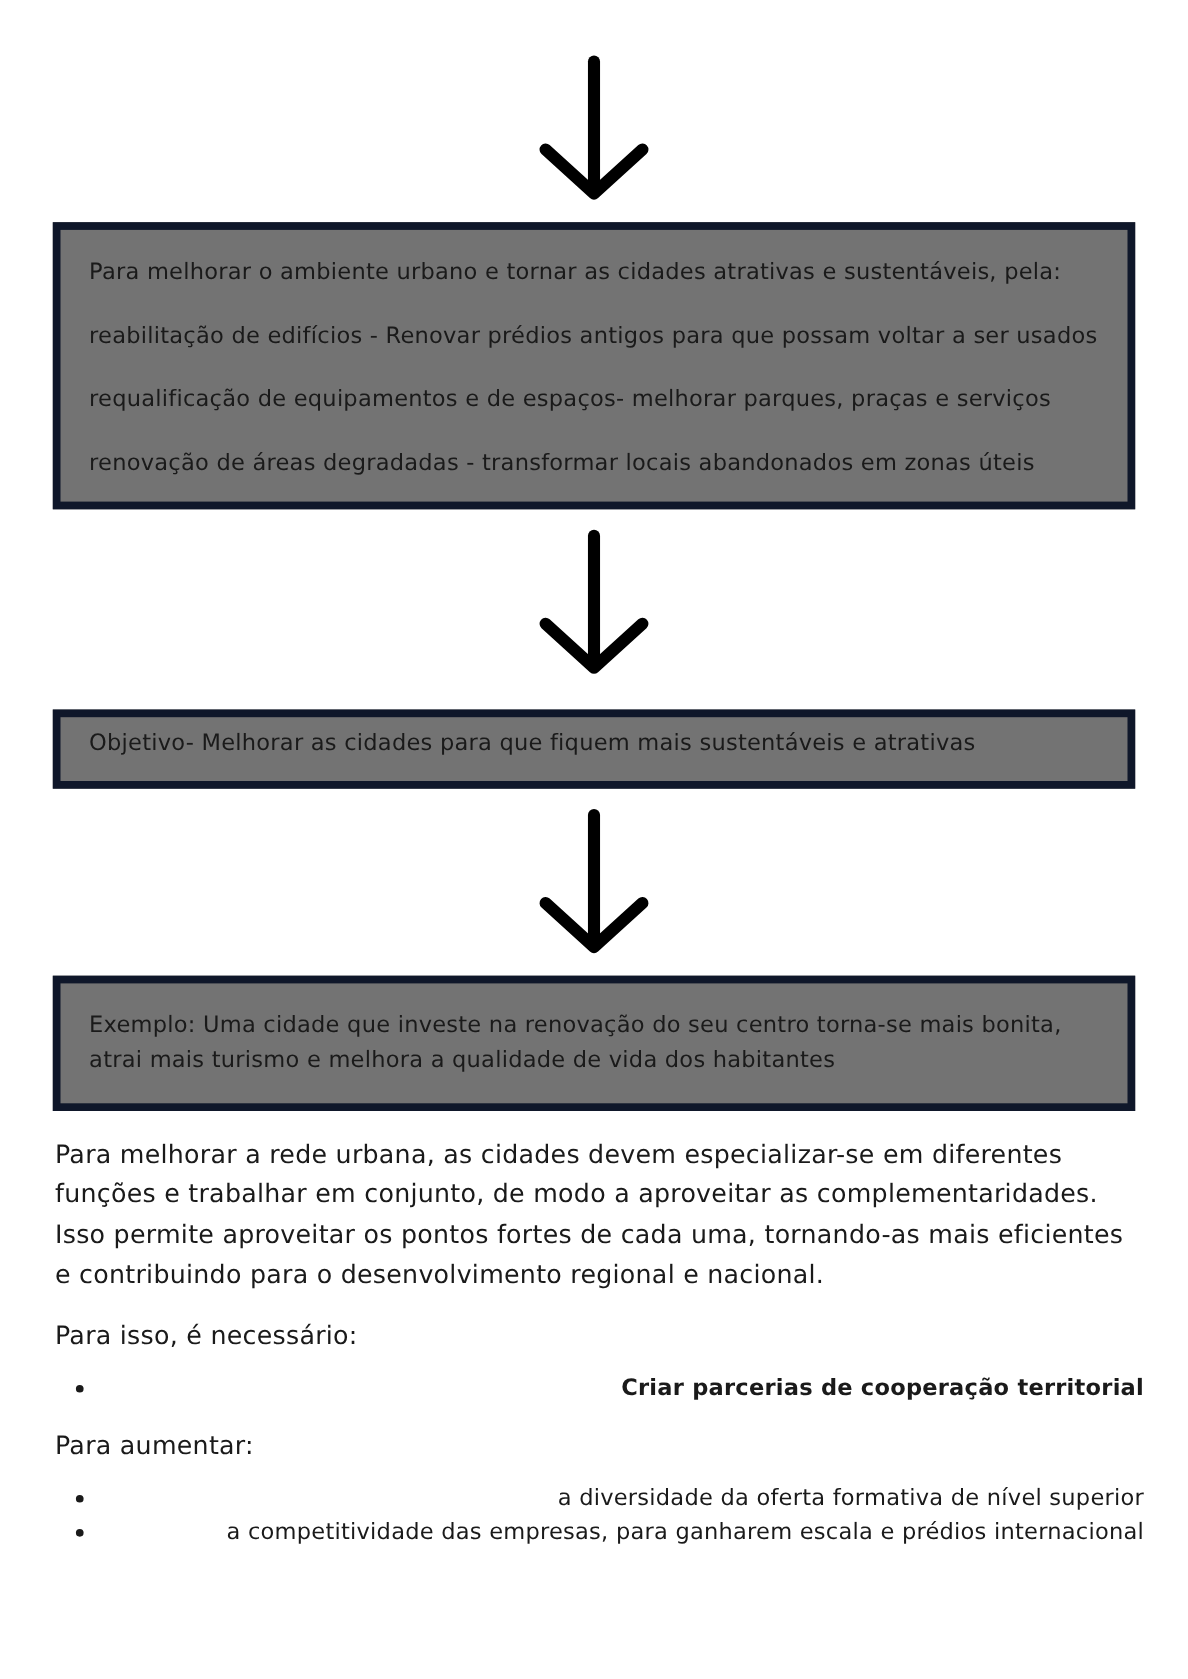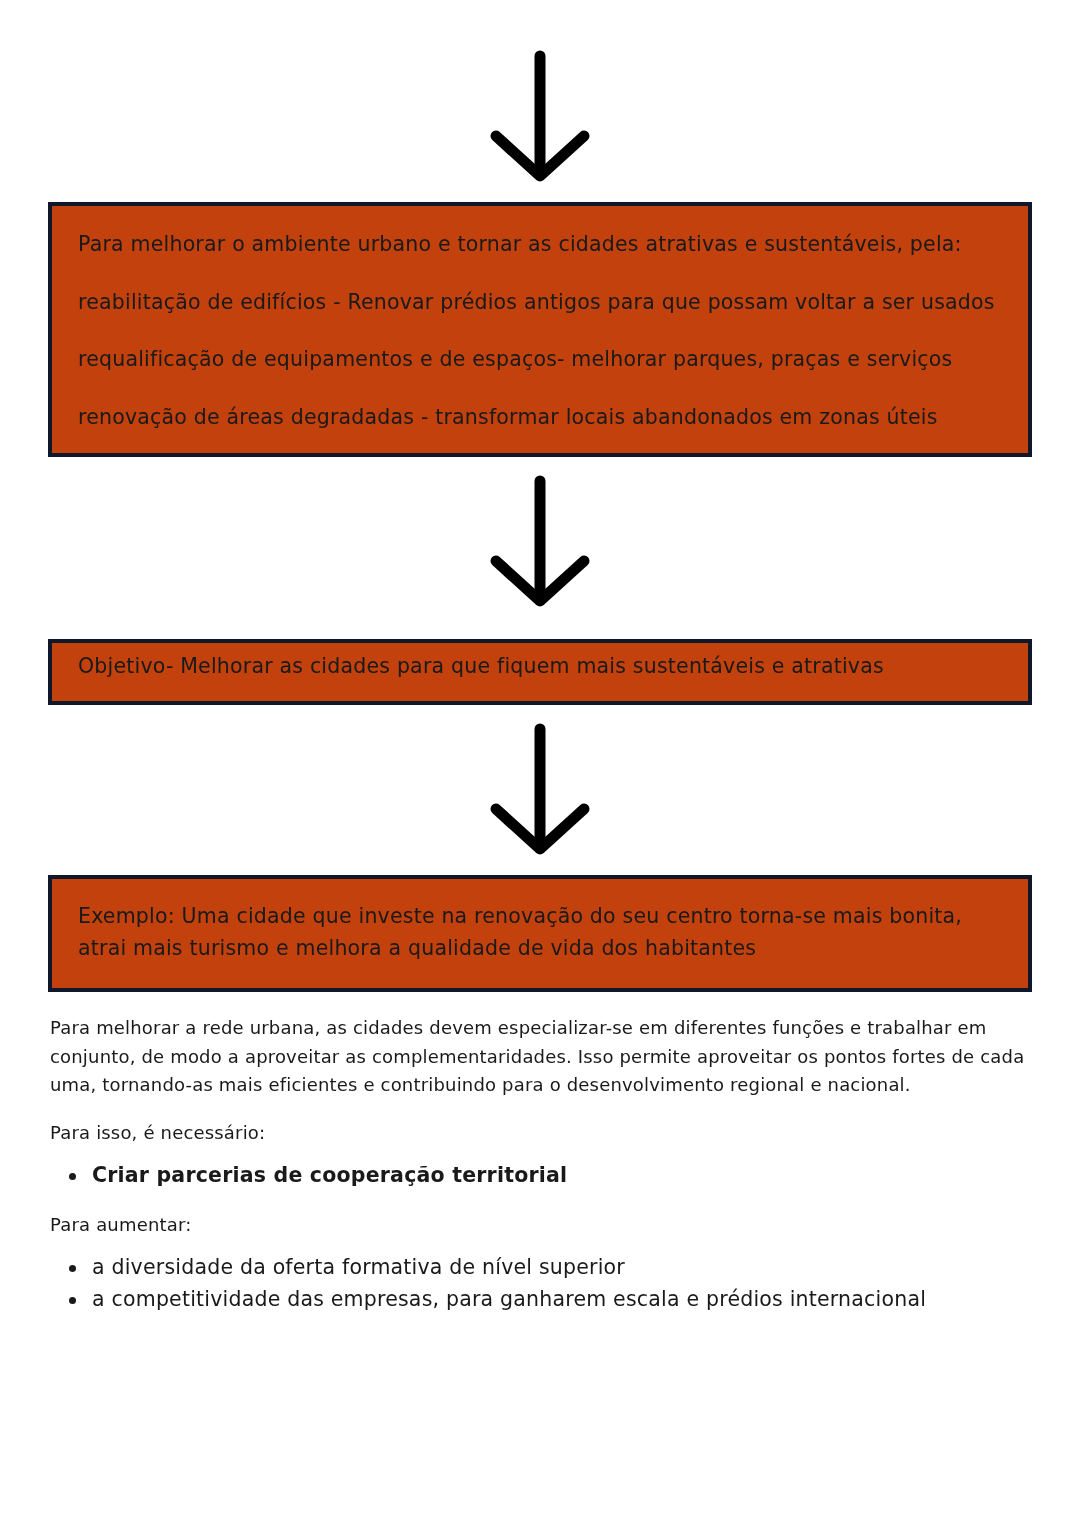--- a/index.html
+++ b/index.html
@@ -33,22 +33,22 @@
   }
   .arrow-svg {
     display: block;
   }
 
   
   .box {
     box-sizing: border-box;
     margin: 0 auto;
     width: 984px;
-    border: 4px solid #0f172a;
-    background: #c2410c;
+    border: 7px solid #0f172a;
+    background: #737373;
     padding: 26px 26px 26px 26px;
   }
   .box.box-tall {
     padding: 28px 26px 26px 26px;
   }
   .box.box-short {
     padding: 8px 26px 18px 26px;
   }
   .box.box-mid {
     padding: 22px 16px 24px 26px;
@@ -72,33 +72,34 @@
   }
 
   
   .body-block {
     width: 1000px;
     margin: 0 auto;
     padding-left: 10px;
     box-sizing: border-box;
   }
   p.flow {
-    font-size: 18px;
+    font-size: 23px;
     line-height: 1.57;
     margin: 0 0 20px 0;
     letter-spacing: 0.01em;
   }
   p.flow.tight {
     margin-bottom: 14px;
   }
 
   ul.bullets {
     margin: 0 0 20px 0;
     padding-left: 42px;
     list-style: none;
+    text-align: right;
   }
   ul.bullets li {
     position: relative;
     font-size: 20.5px;
     line-height: 1.45;
     margin: 0 0 2px 0;
     letter-spacing: 0.01em;
   }
   ul.bullets li::before {
     content: "";

